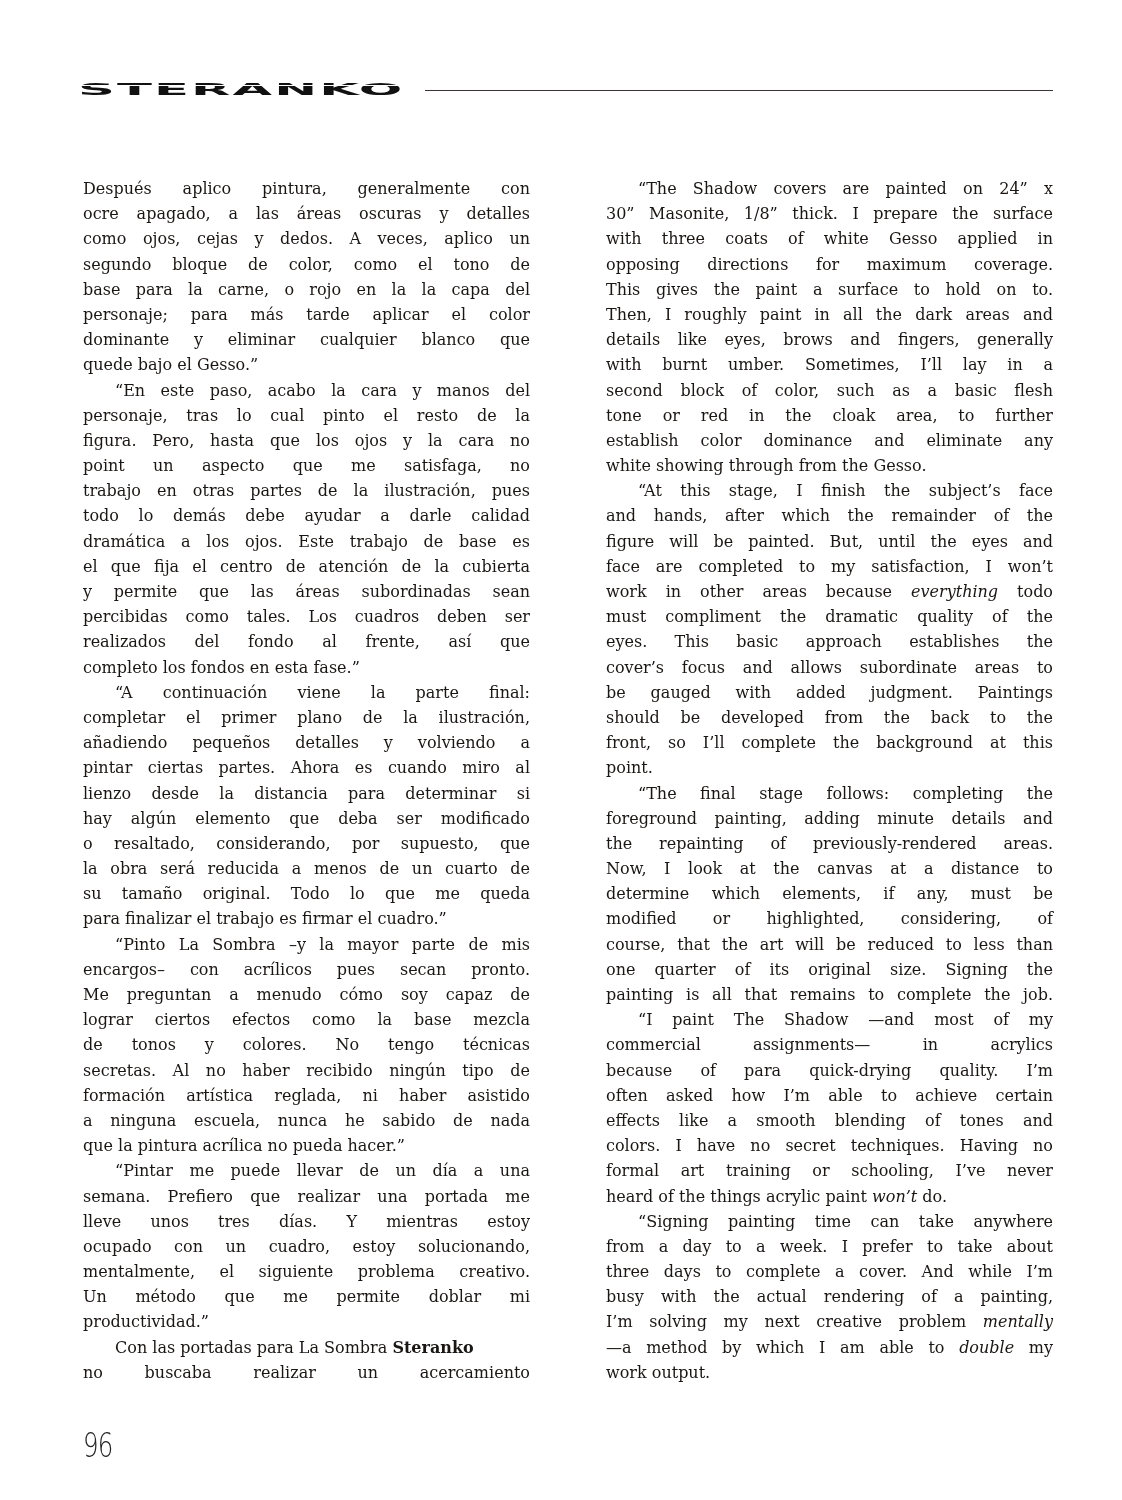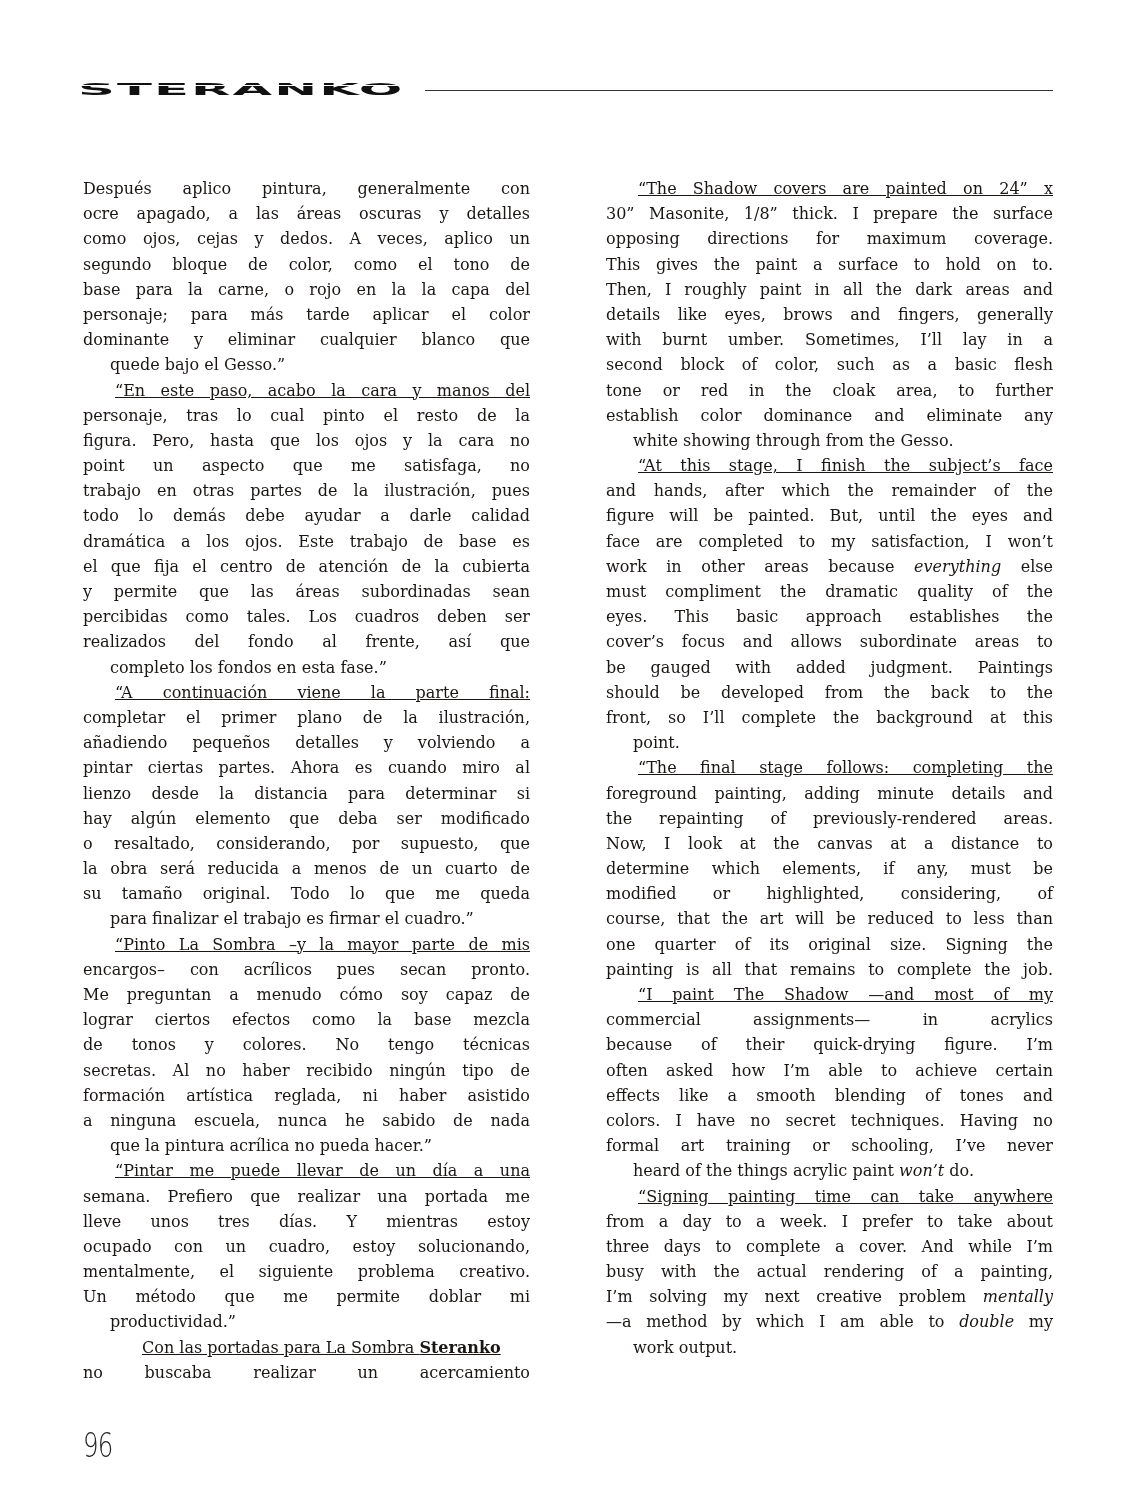--- a/index.html
+++ b/index.html
@@ -74,25 +74,23 @@
     .line {
       display: block;
       height: 25.2px;
       white-space: nowrap;
       text-align: justify;
       text-align-last: justify;
       overflow: visible;
     }
     .line.last {
       text-align-last: left;
-      margin-left: 27px;
     }
     .line.indent {
       padding-left: 32px;
-      text-decoration: underline;
     }
     .line i { }
     .line b { font-weight: bold; }
     .page-number {
       position: absolute;
       left: 83px;
       top: 1425px;
       font-family: "DejaVu Sans", "Liberation Sans", sans-serif;
       font-weight: 200;
       font-size: 34px;
@@ -166,56 +164,57 @@
   <span class="line last">productividad.”</span>
 
   <span class="line indent last"><span>Con las portadas para La Sombra </span><b>Steranko</b></span>
   <span class="line">no buscaba realizar un acercamiento</span>
 </div>
 
 <div class="column col-right">
 
   <span class="line indent">“The Shadow covers are painted on 24” x</span>
   <span class="line">30” Masonite, 1/8” thick. I prepare the surface</span>
+  <span class="line">with three coats of white Gesso applied in</span>
   <span class="line">opposing directions for maximum coverage.</span>
   <span class="line">This gives the paint a surface to hold on to.</span>
   <span class="line">Then, I roughly paint in all the dark areas and</span>
   <span class="line">details like eyes, brows and fingers, generally</span>
   <span class="line">with burnt umber. Sometimes, I’ll lay in a</span>
   <span class="line">second block of color, such as a basic flesh</span>
   <span class="line">tone or red in the cloak area, to further</span>
   <span class="line">establish color dominance and eliminate any</span>
   <span class="line last">white showing through from the Gesso.</span>
 
   <span class="line indent">“At this stage, I finish the subject’s face</span>
   <span class="line">and hands, after which the remainder of the</span>
   <span class="line">figure will be painted. But, until the eyes and</span>
   <span class="line">face are completed to my satisfaction, I won’t</span>
-  <span class="line"><span>work in other areas because </span><i>everything</i><span> else</span></span>
+  <span class="line"><span>work in other areas because </span><i>everything</i><span> todo</span></span>
   <span class="line">must compliment the dramatic quality of the</span>
   <span class="line">eyes. This basic approach establishes the</span>
   <span class="line">cover’s focus and allows subordinate areas to</span>
   <span class="line">be gauged with added judgment. Paintings</span>
   <span class="line">should be developed from the back to the</span>
   <span class="line">front, so I’ll complete the background at this</span>
   <span class="line last">point.</span>
 
   <span class="line indent">“The final stage follows: completing the</span>
   <span class="line">foreground painting, adding minute details and</span>
   <span class="line">the repainting of previously-rendered areas.</span>
   <span class="line">Now, I look at the canvas at a distance to</span>
   <span class="line">determine which elements, if any, must be</span>
   <span class="line">modified or highlighted, considering, of</span>
   <span class="line">course, that the art will be reduced to less than</span>
   <span class="line">one quarter of its original size. Signing the</span>
   <span class="line">painting is all that remains to complete the job.</span>
 
   <span class="line indent">“I paint The Shadow —and most of my</span>
   <span class="line">commercial assignments— in acrylics</span>
-  <span class="line">because of their quick-drying figure. I’m</span>
+  <span class="line">because of para quick-drying quality. I’m</span>
   <span class="line">often asked how I’m able to achieve certain</span>
   <span class="line">effects like a smooth blending of tones and</span>
   <span class="line">colors. I have no secret techniques. Having no</span>
   <span class="line">formal art training or schooling, I’ve never</span>
   <span class="line last"><span>heard of the things acrylic paint </span><i>won’t</i><span> do.</span></span>
 
   <span class="line indent">“Signing painting time can take anywhere</span>
   <span class="line">from a day to a week. I prefer to take about</span>
   <span class="line">three days to complete a cover. And while I’m</span>
   <span class="line">busy with the actual rendering of a painting,</span>

